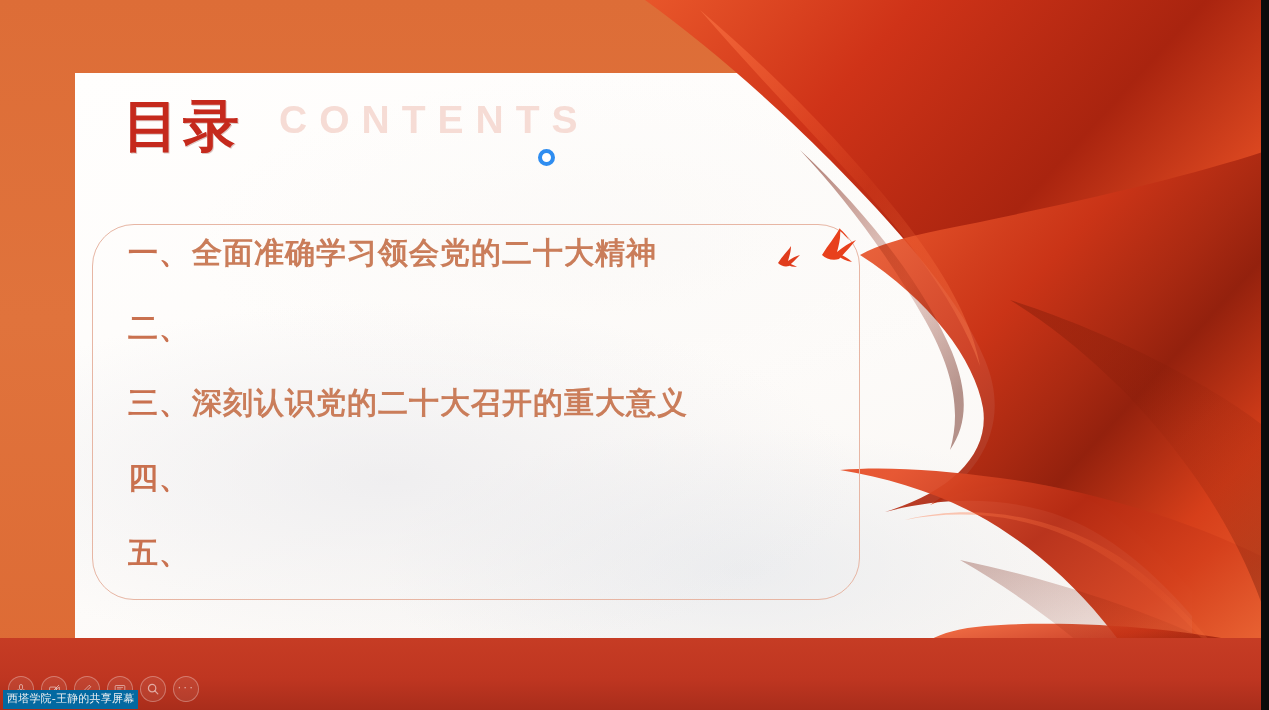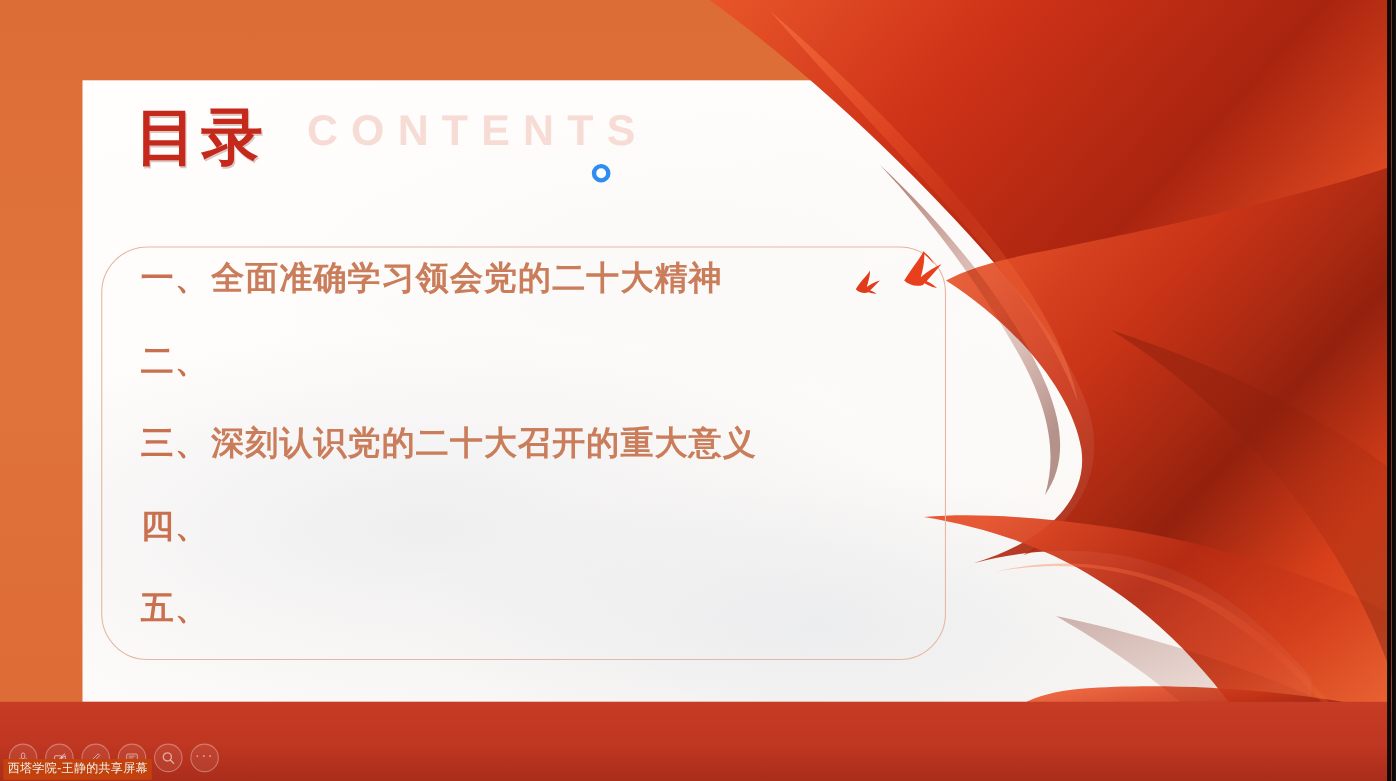--- a/index.html
+++ b/index.html
@@ -189,21 +189,21 @@
     line-height: 1;
     position: relative;
     top: -3px;
   }
 
   
   .share-label {
     position: absolute;
     left: 3px;
     top: 690px;
-    background: #c2410c;
+    background: #0369a1;
     color: #f2f2f2;
     font-family: "DejaVu Sans", "Liberation Sans", sans-serif;
     font-size: 11px;
     line-height: 16px;
     padding: 1px 4px 2px 4px;
     letter-spacing: 0.2px;
     white-space: nowrap;
     z-index: 40;
   }
 

